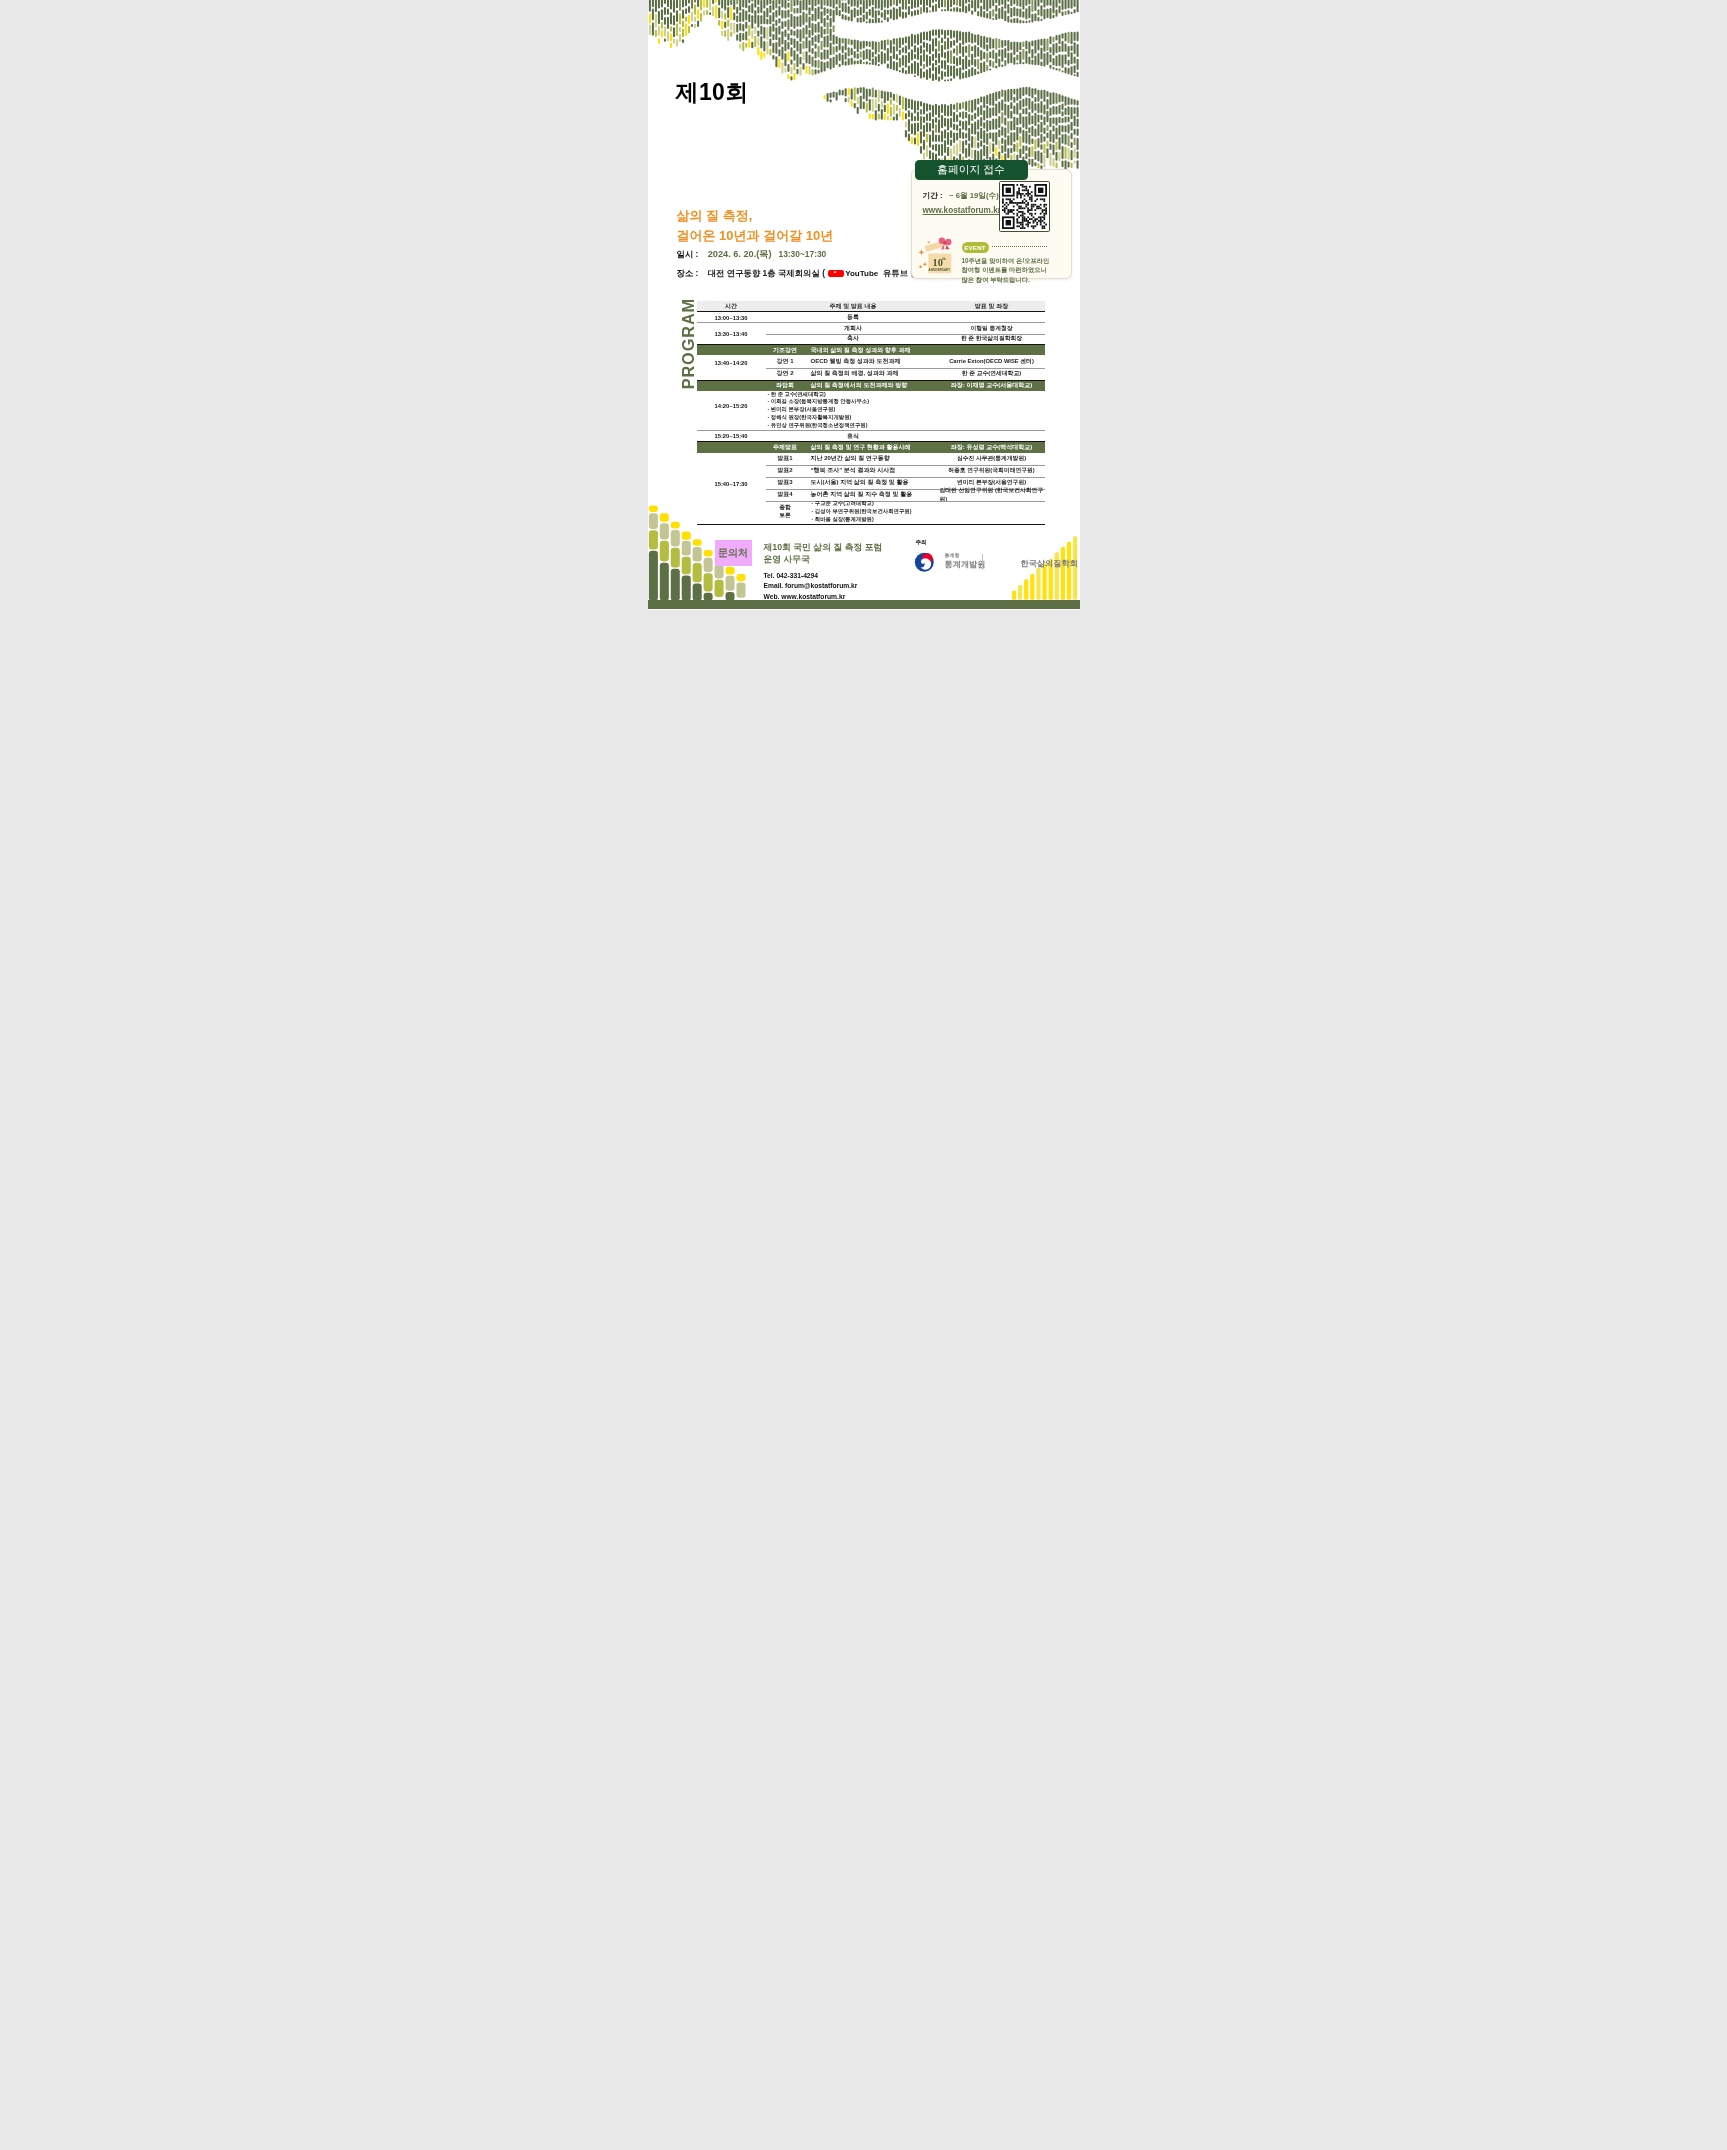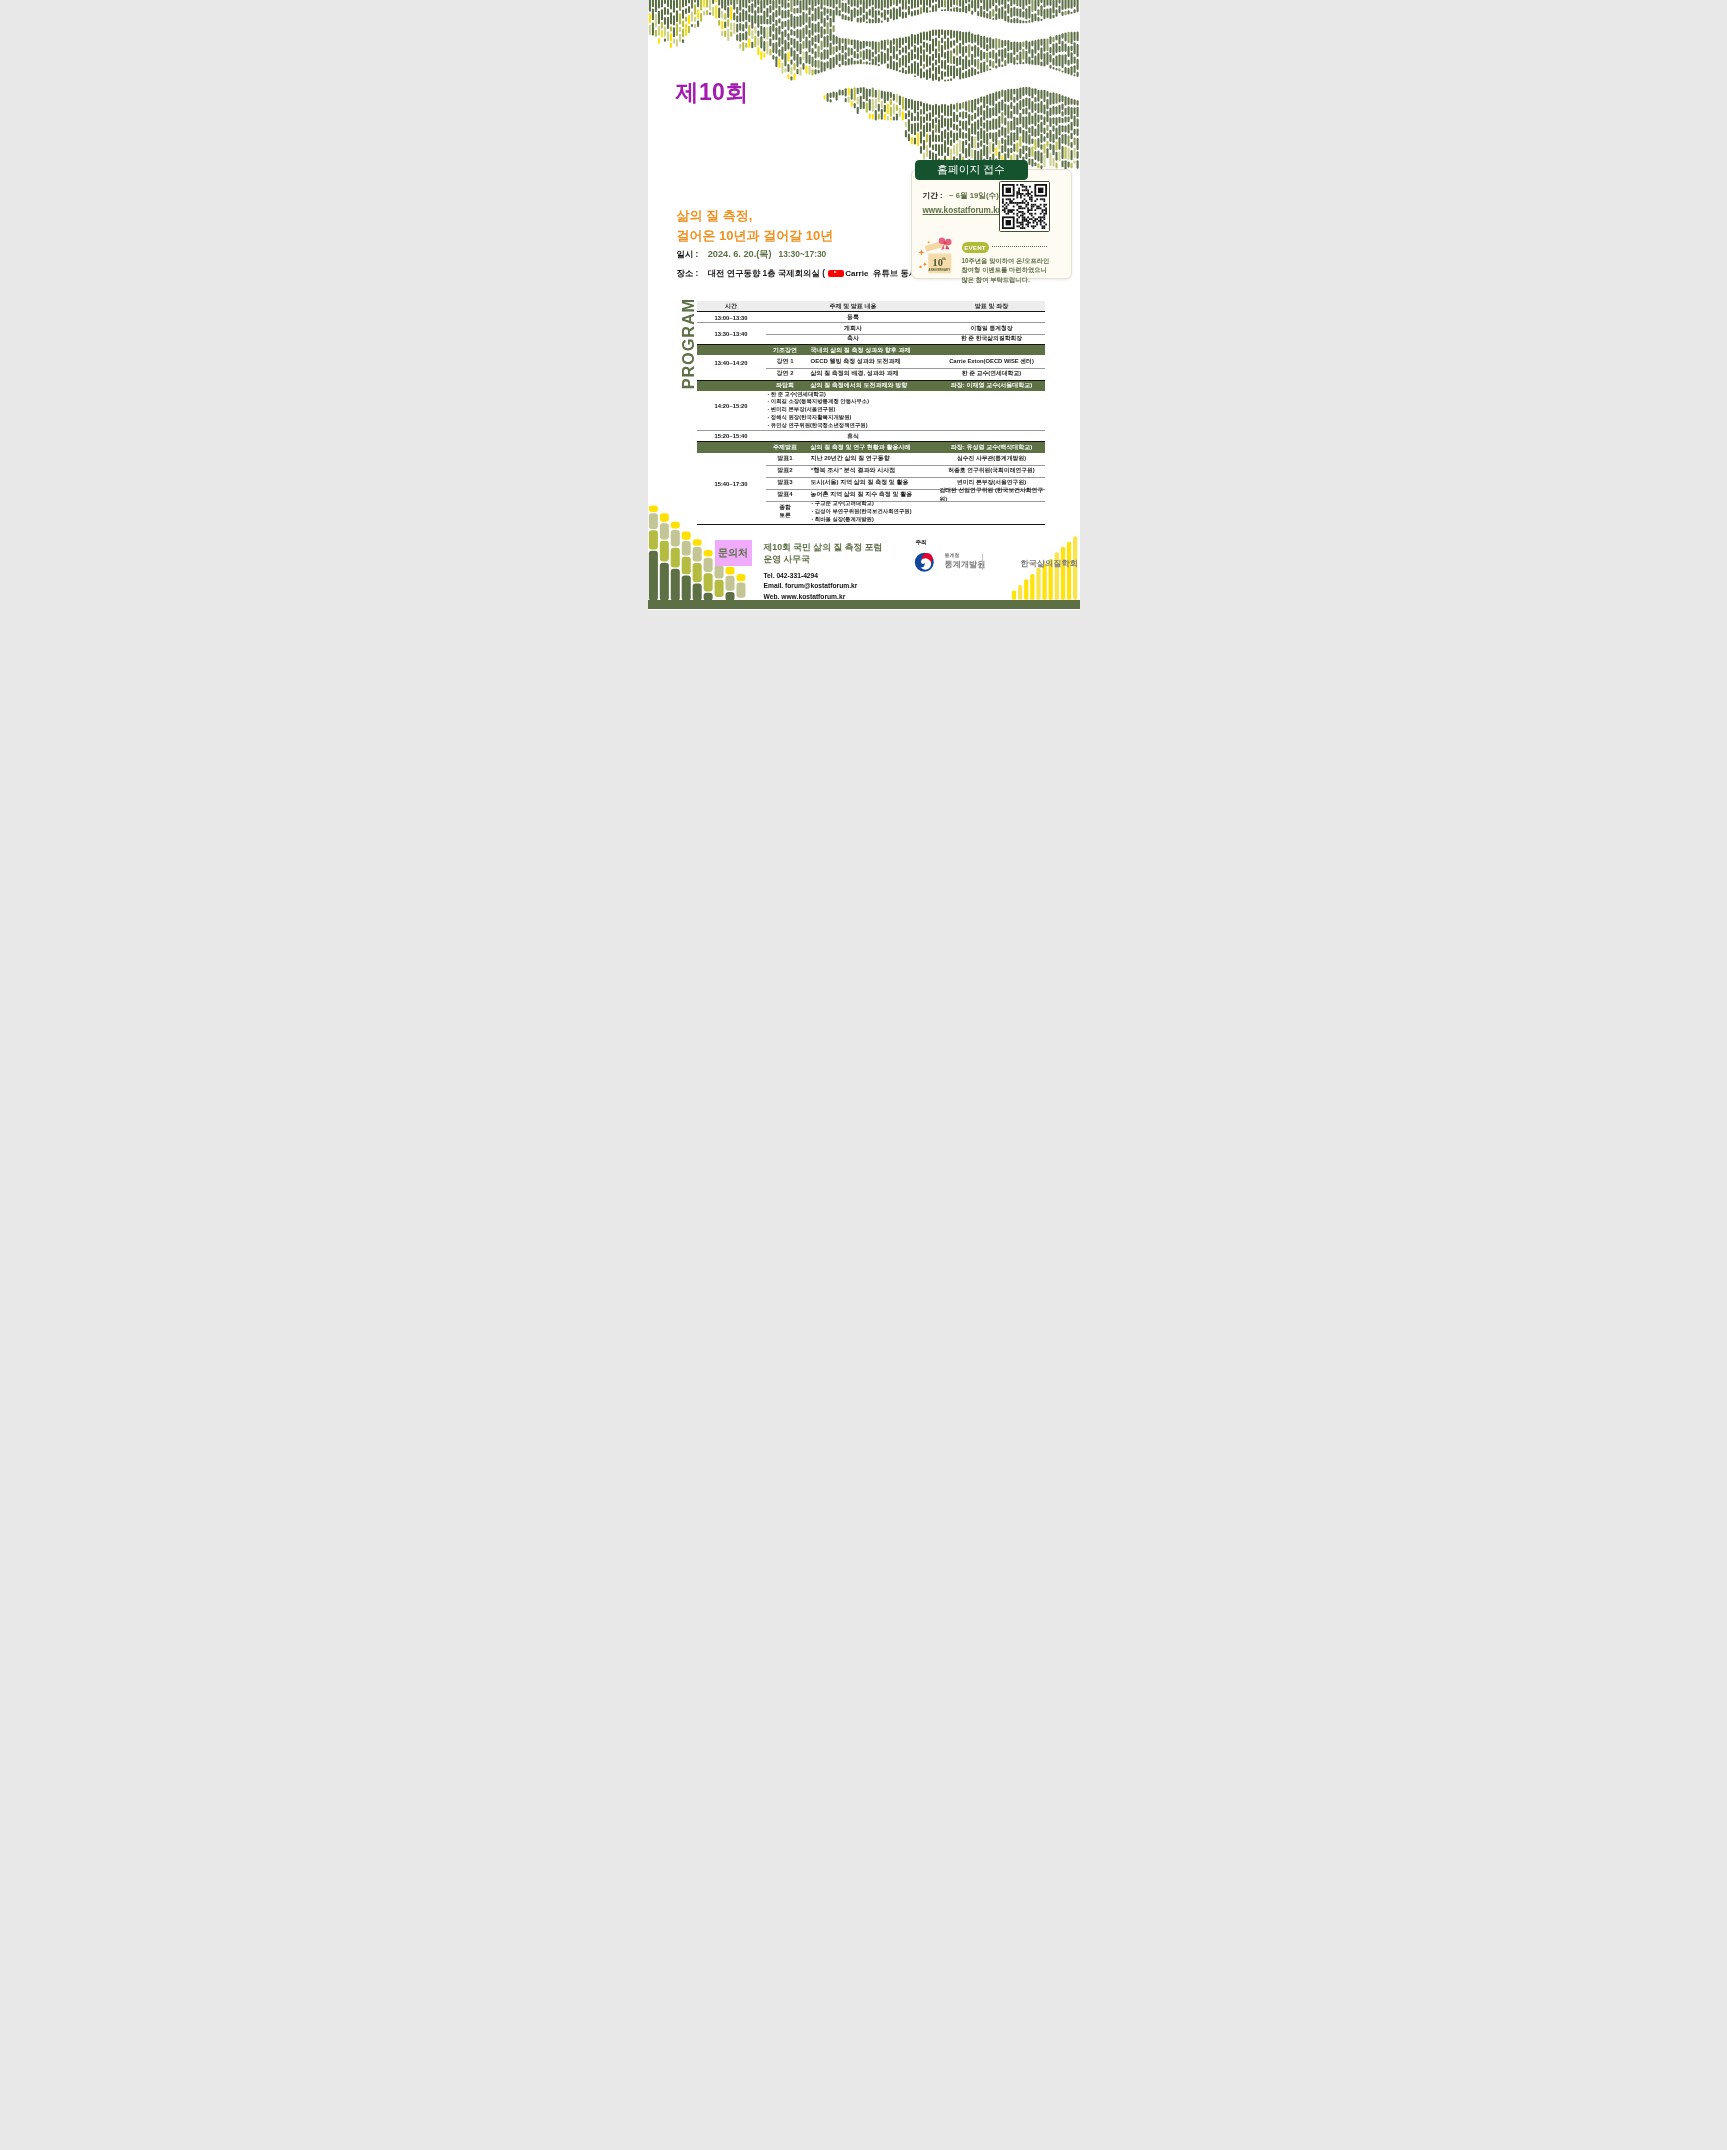--- a/index.html
+++ b/index.html
@@ -7,21 +7,21 @@
   #poster{
     position:relative;width:432px;height:610px;margin:0 auto;
     background:#ffffff;overflow:hidden;
     font-family:"Liberation Sans","DejaVu Sans",sans-serif;
     color:#1d1d1b;
   }
   svg{display:block;}
   .abs{position:absolute;}
 
   
-  .edition{left:28px;top:77px;font-size:23px;font-weight:800;color:#a21caf;letter-spacing:0.4px;}
+  .edition{left:28px;top:77px;font-size:23px;font-weight:800;color:#000000;letter-spacing:0.4px;}
   .main-title{left:27.5px;top:117px;font-size:40px;font-weight:800;line-height:1.22;letter-spacing:-0.9px;}
   .main-title .grn{color:#5d7045;}
   .subtitle{left:29px;top:206px;font-size:13px;font-weight:800;color:#ef9223;line-height:1.5;}
   .meta-line{left:29px;font-size:8.4px;font-weight:700;}
   .meta-line .lbl{font-weight:800;color:#111;}
   .meta-line .olv{color:#5d7045;}
   .meta-line .olv-strong{color:#5d7045;font-size:9.2px;font-weight:800;text-align:center;}
   .yt-badge{display:inline-block;width:16px;height:7.3px;background:#ff0000;border-radius:2.2px;position:relative;vertical-align:-0.9px;margin:0 1.7px 0 2.6px;}
   .yt-badge:after{content:"";position:absolute;left:6px;top:1.7px;border-left:3.9px solid #fff;border-top:1.9px solid transparent;border-bottom:1.9px solid transparent;}
   .yt-word{font-weight:800;color:#111;font-size:8px;}
@@ -1330,21 +1330,21 @@
   <div class="abs meta-line" style="top:248px">
     <span class="lbl">일시 :</span>
     <span>&nbsp;&nbsp;</span>
     <span class="olv-strong">2024. 6. 20.(목)</span>
     <span class="olv">&nbsp;</span>
     <span class="olv">13:30~17:30</span>
   </div>
   <div class="abs meta-line" style="top:268px">
     <span class="lbl">장소 :</span>
     <span>&nbsp;&nbsp;</span>
-    <span>대전 연구동향 1층 국제회의실 (</span><span class="yt-badge"></span><span class="yt-word">Carrie</span>
+    <span>대전 연구동향 1층 국제회의실 (</span><span class="yt-badge"></span><span class="yt-word">YouTube</span>
     <span>&nbsp;</span><span>유튜브 동시 진행)</span>
   </div>
 
   <div class="abs card"></div>
   <div class="abs card-header">홈페이지 접수</div>
   <div class="abs period">
     <span class="lbl">기간 :</span>
     <span class="val">&nbsp;</span>
     <span class="val">~ 6월 19일(수)</span>
   </div>

